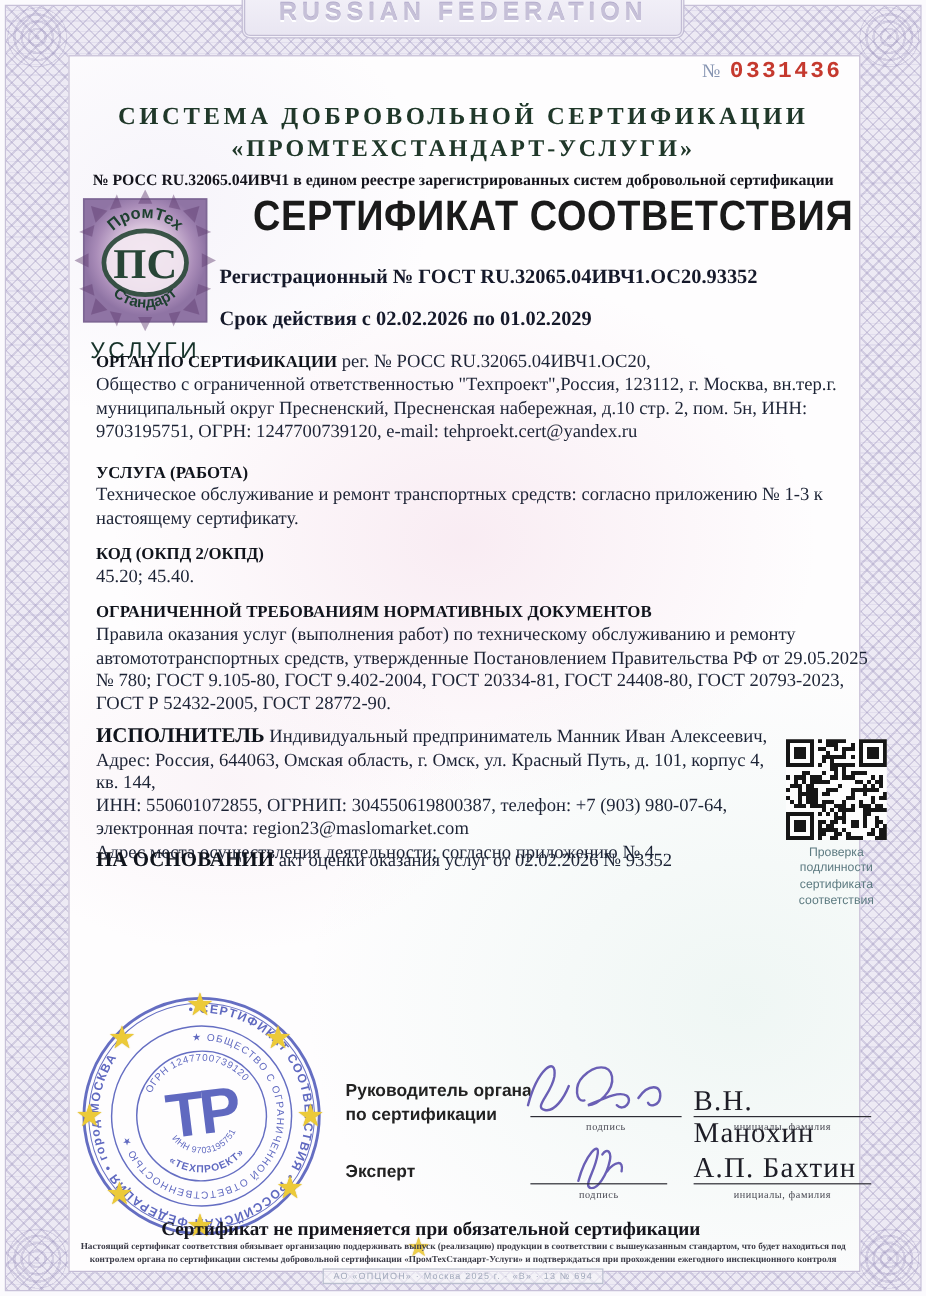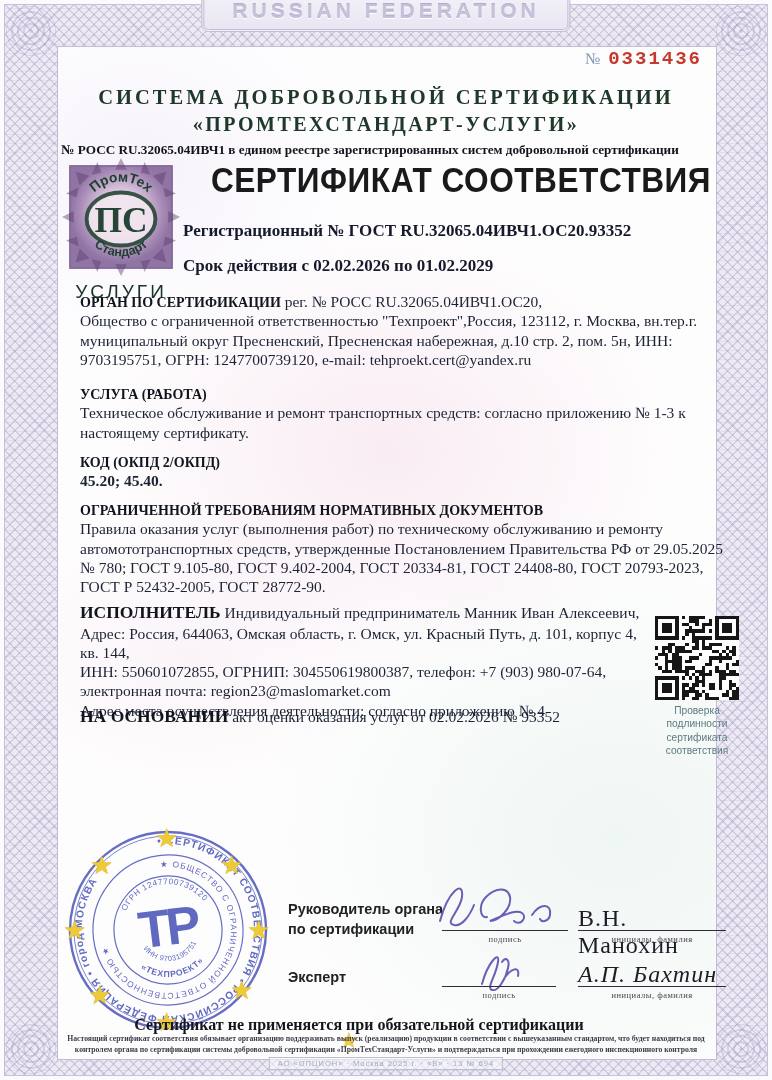--- a/index.html
+++ b/index.html
@@ -29,21 +29,21 @@
     font-family:"Liberation Sans",sans-serif;font-weight:bold;font-size:21px;
     letter-spacing:4px;color:#c6c0d8;text-shadow:0 1px 0 #ffffff,0 -1px 0 #b3accb;white-space:nowrap;}
   .serial{position:absolute;right:70px;top:48px;white-space:nowrap;}
   .serial .pre{font-size:16px;color:#8795b2;margin-right:8px;}
   .serial .num{font-family:"Liberation Mono",monospace;font-weight:bold;font-size:19px;
     color:#c5392e;letter-spacing:2px;}
   .sys1{left:57px;top:86px;width:658px;text-align:center;font-weight:600;font-size:20.5px;
     letter-spacing:3px;color:#20382a;}
   .sys2{left:57px;top:113px;width:658px;text-align:center;font-weight:600;font-size:20px;
     letter-spacing:2.5px;color:#20382a;}
-  .note{left:41px;top:142px;width:658px;text-align:center;font-weight:bold;font-size:13.2px;color:#14141c;}
+  .note{left:57px;top:142px;width:658px;text-align:center;font-weight:bold;font-size:13.2px;color:#14141c;}
   .logo-wrap{left:60px;top:158px;width:122px;text-align:center;}
   .logo-caption{margin-top:1px;font-family:"Liberation Sans",sans-serif;font-weight:normal;
     font-size:19px;letter-spacing:3px;color:#17332a;}
   .title{left:185px;top:160px;width:552px;text-align:center;
     font-family:"Liberation Sans",sans-serif;font-weight:bold;font-size:31px;color:#1a1a1a;
     transform:scale(1.02,1.14);transform-origin:center top;letter-spacing:0.5px;}
   .regline{left:183px;top:221px;font-weight:bold;font-size:17px;color:#15192a;}
   .validity{left:183px;top:256px;font-weight:bold;font-size:17px;color:#15192a;}
   .sec{color:#1c2335;font-size:15.5px;line-height:1.24;}
   .sec b.h{font-size:14px;color:#10141c;}
@@ -137,21 +137,21 @@
     <b class="h">ОРГАН ПО СЕРТИФИКАЦИИ</b>
     <span>рег. № РОСС RU.32065.04ИВЧ1.ОС20,</span><br>
     <span>Общество с ограниченной ответственностью "Техпроект",Россия, 123112, г. Москва, вн.тер.г. муниципальный округ Пресненский, Пресненская набережная, д.10 стр. 2, пом. 5н, ИНН: 9703195751, ОГРН: 1247700739120, e-mail: tehproekt.cert@yandex.ru</span>
   </div>
 
   <div class="abs sec" style="left:80px;top:384px;width:628px;">
     <b class="h">УСЛУГА (РАБОТА)</b><br>
     <span>Техническое обслуживание и ремонт транспортных средств: согласно приложению № 1-3 к настоящему сертификату.</span>
   </div>
 
-  <div class="abs sec" style="left:80px;top:452px;width:628px;font-weight:bold;">
+  <div class="abs sec" style="left:80px;top:452px;width:628px;">
     <b class="h">КОД (ОКПД 2/ОКПД)</b><br>
     <span>45.20; 45.40.</span>
   </div>
 
   <div class="abs sec" style="left:80px;top:500px;width:648px;">
     <b class="h">ОГРАНИЧЕННОЙ ТРЕБОВАНИЯМ НОРМАТИВНЫХ ДОКУМЕНТОВ</b><br>
     <span>Правила оказания услуг (выполнения работ) по техническому обслуживанию и ремонту автомототранспортных средств, утвержденные Постановлением Правительства РФ от 29.05.2025 № 780; ГОСТ 9.105-80, ГОСТ 9.402-2004, ГОСТ 20334-81, ГОСТ 24408-80, ГОСТ 20793-2023, ГОСТ Р 52432-2005, ГОСТ 28772-90.</span>
   </div>
 
   <div class="abs sec" style="left:80px;top:602px;width:578px;">
@@ -465,21 +465,21 @@
   <div class="slabel" style="left:578px;top:934px;width:148px;">инициалы, фамилия</div>
 
   <svg class="abs" style="left:468px;top:946px;" width="80" height="45" viewBox="0 0 80 45">
     <g stroke="#6a5fb5" stroke-width="2" fill="none" stroke-linecap="round">
       <path d="M14,38 C20,16 32,4 30,16 C28,30 18,42 24,44 C30,46 38,32 40,22 C42,14 38,10 34,16"></path>
       <path d="M38,30 C44,22 52,20 50,30"></path>
     </g>
   </svg>
   <div class="sline" style="left:442px;top:986px;width:114px;"></div>
   <div class="slabel" style="left:442px;top:990px;width:114px;">подпись</div>
-  <div class="sname" style="left:578px;top:961px;width:148px;font-style:italic;">А.П. Бахтин</div>
+  <div class="sname" style="left:578px;top:961px;width:148px;">А.П. Бахтин</div>
   <div class="sline" style="left:578px;top:986px;width:148px;"></div>
   <div class="slabel" style="left:578px;top:990px;width:148px;">инициалы, фамилия</div>
 
   <div class="abs foot-bold">Сертификат не применяется при обязательной сертификации</div>
   <div class="abs fine">Настоящий сертификат соответствия обязывает организацию поддерживать выпуск (реализацию) продукции в соответствии с вышеуказанным стандартом, что будет находиться под контролем органа по сертификации системы добровольной сертификации «ПромТехСтандарт-Услуги» и подтверждаться при прохождении ежегодного инспекционного контроля</div>
   <div class="abs imprint">АО «ОПЦИОН» · Москва 2025 г. · «В» · 13 № 694</div>
 
 </div>
 
 </body></html>

